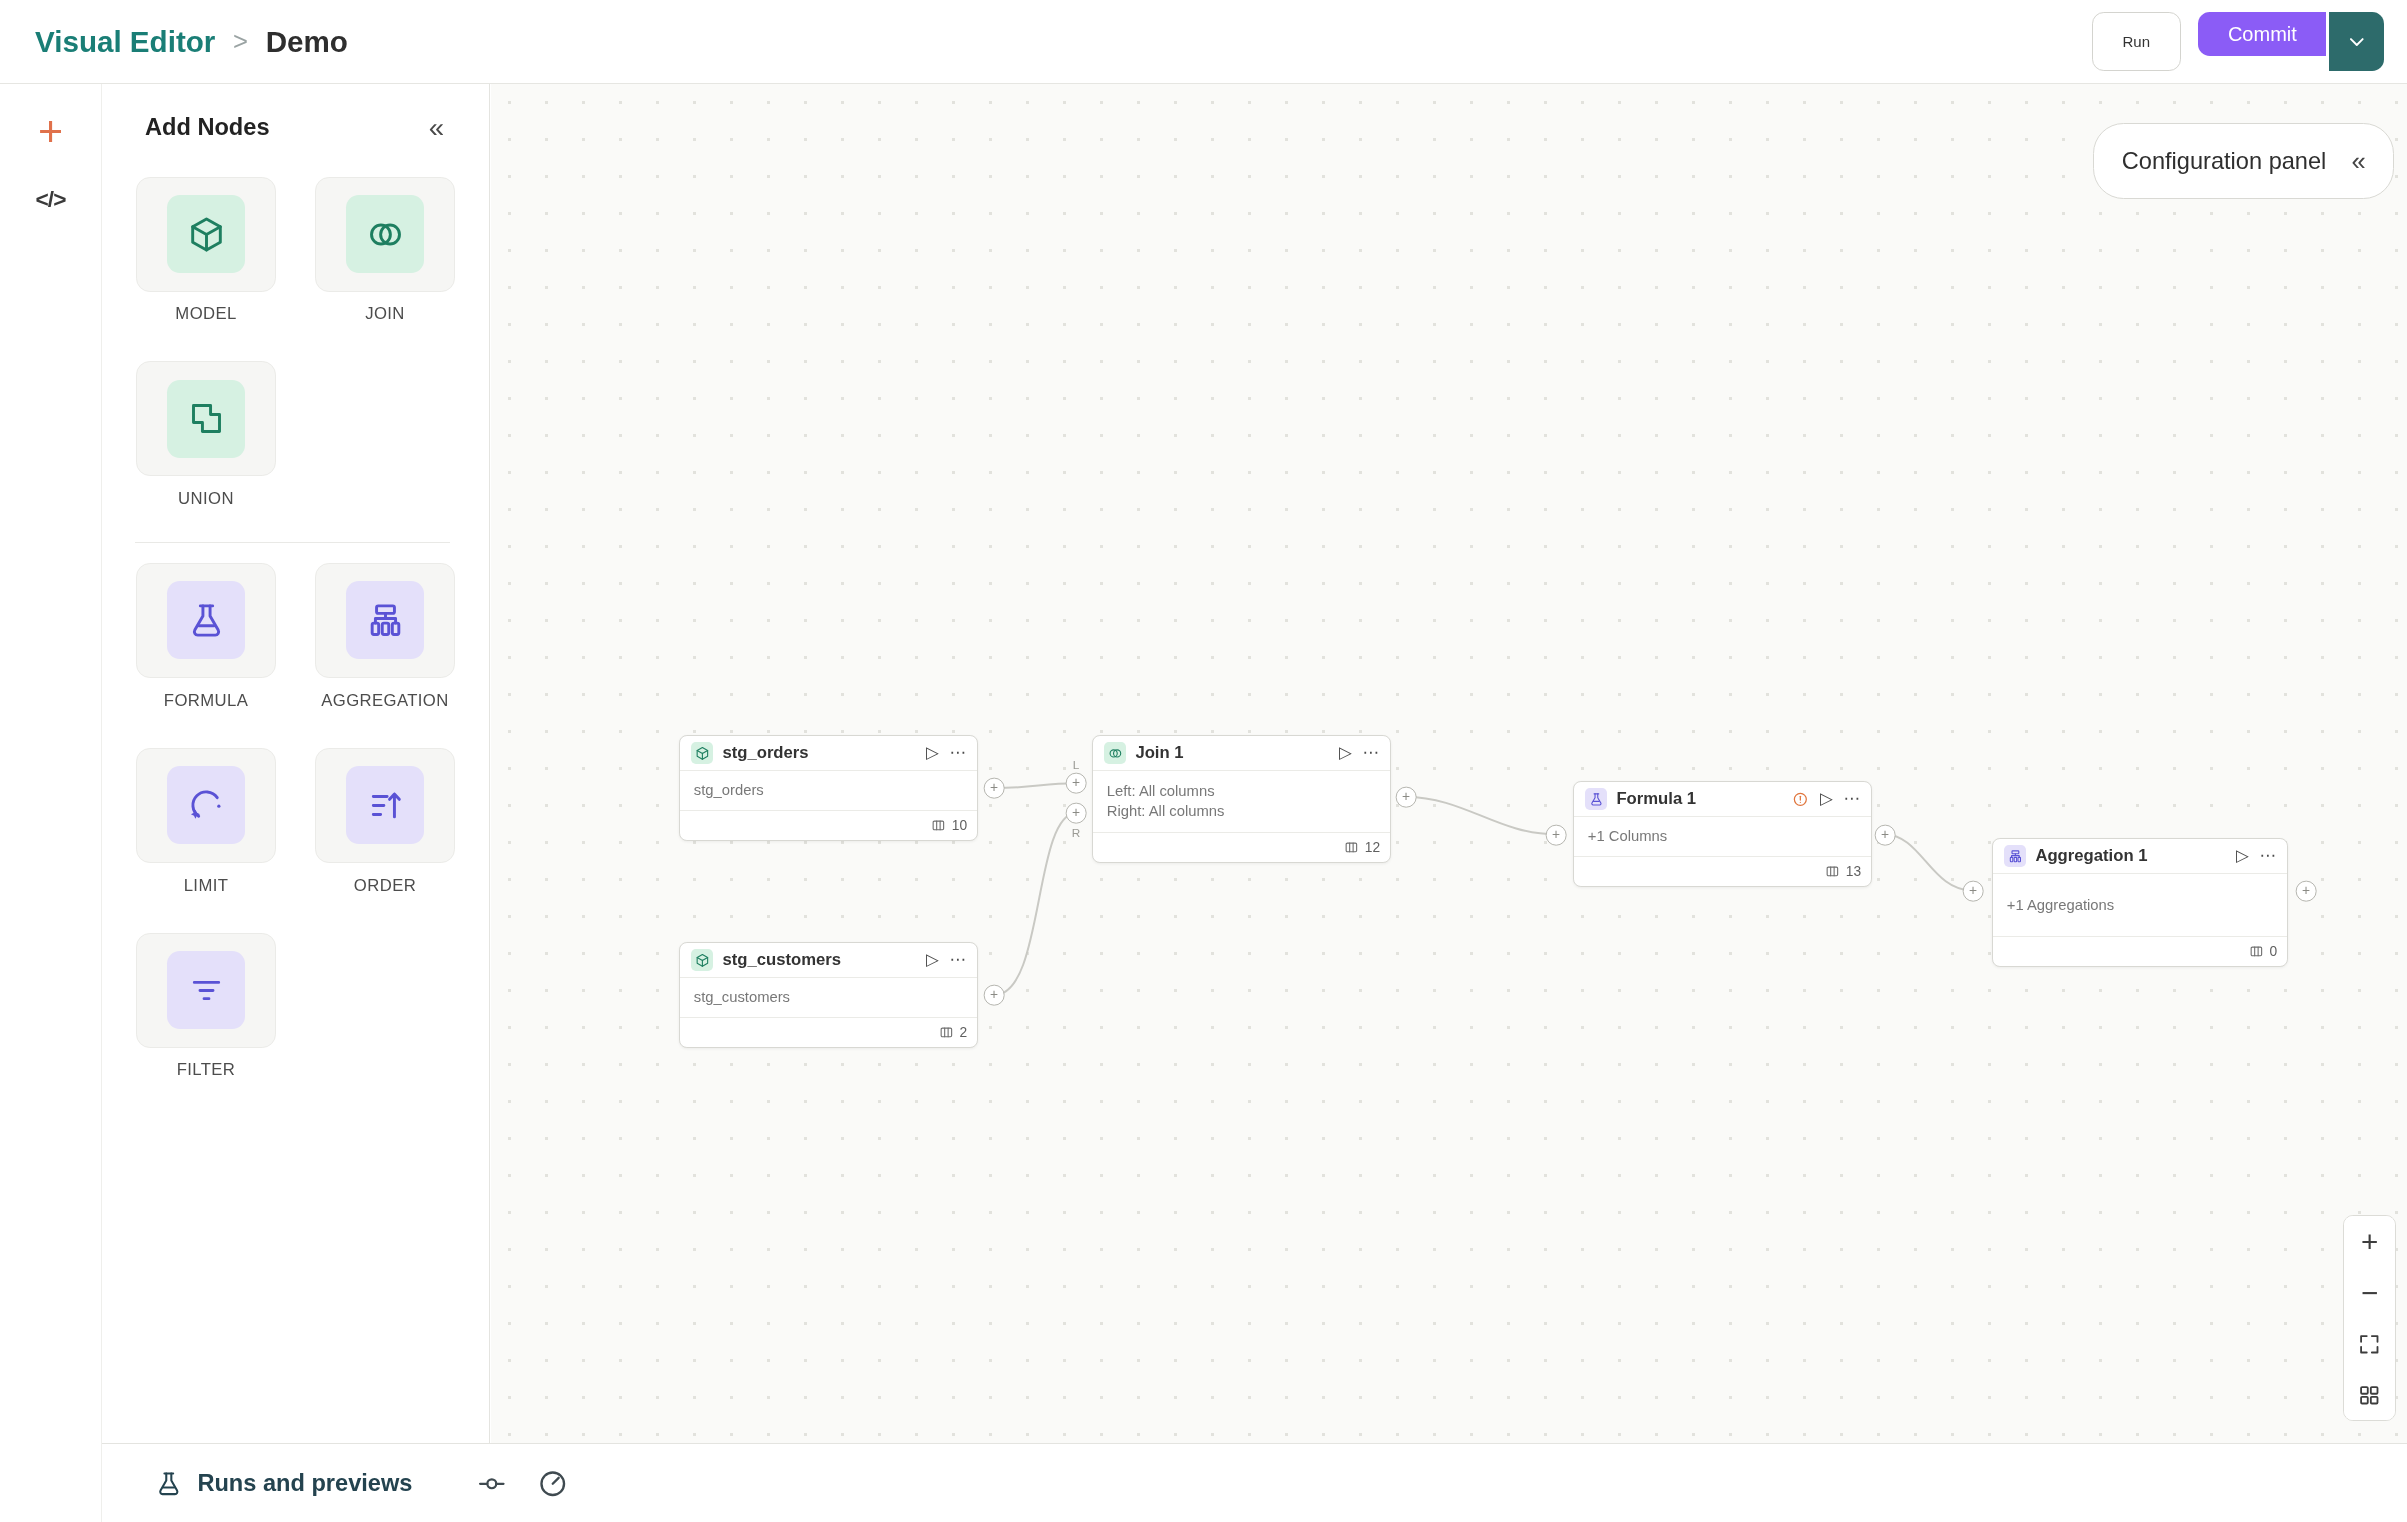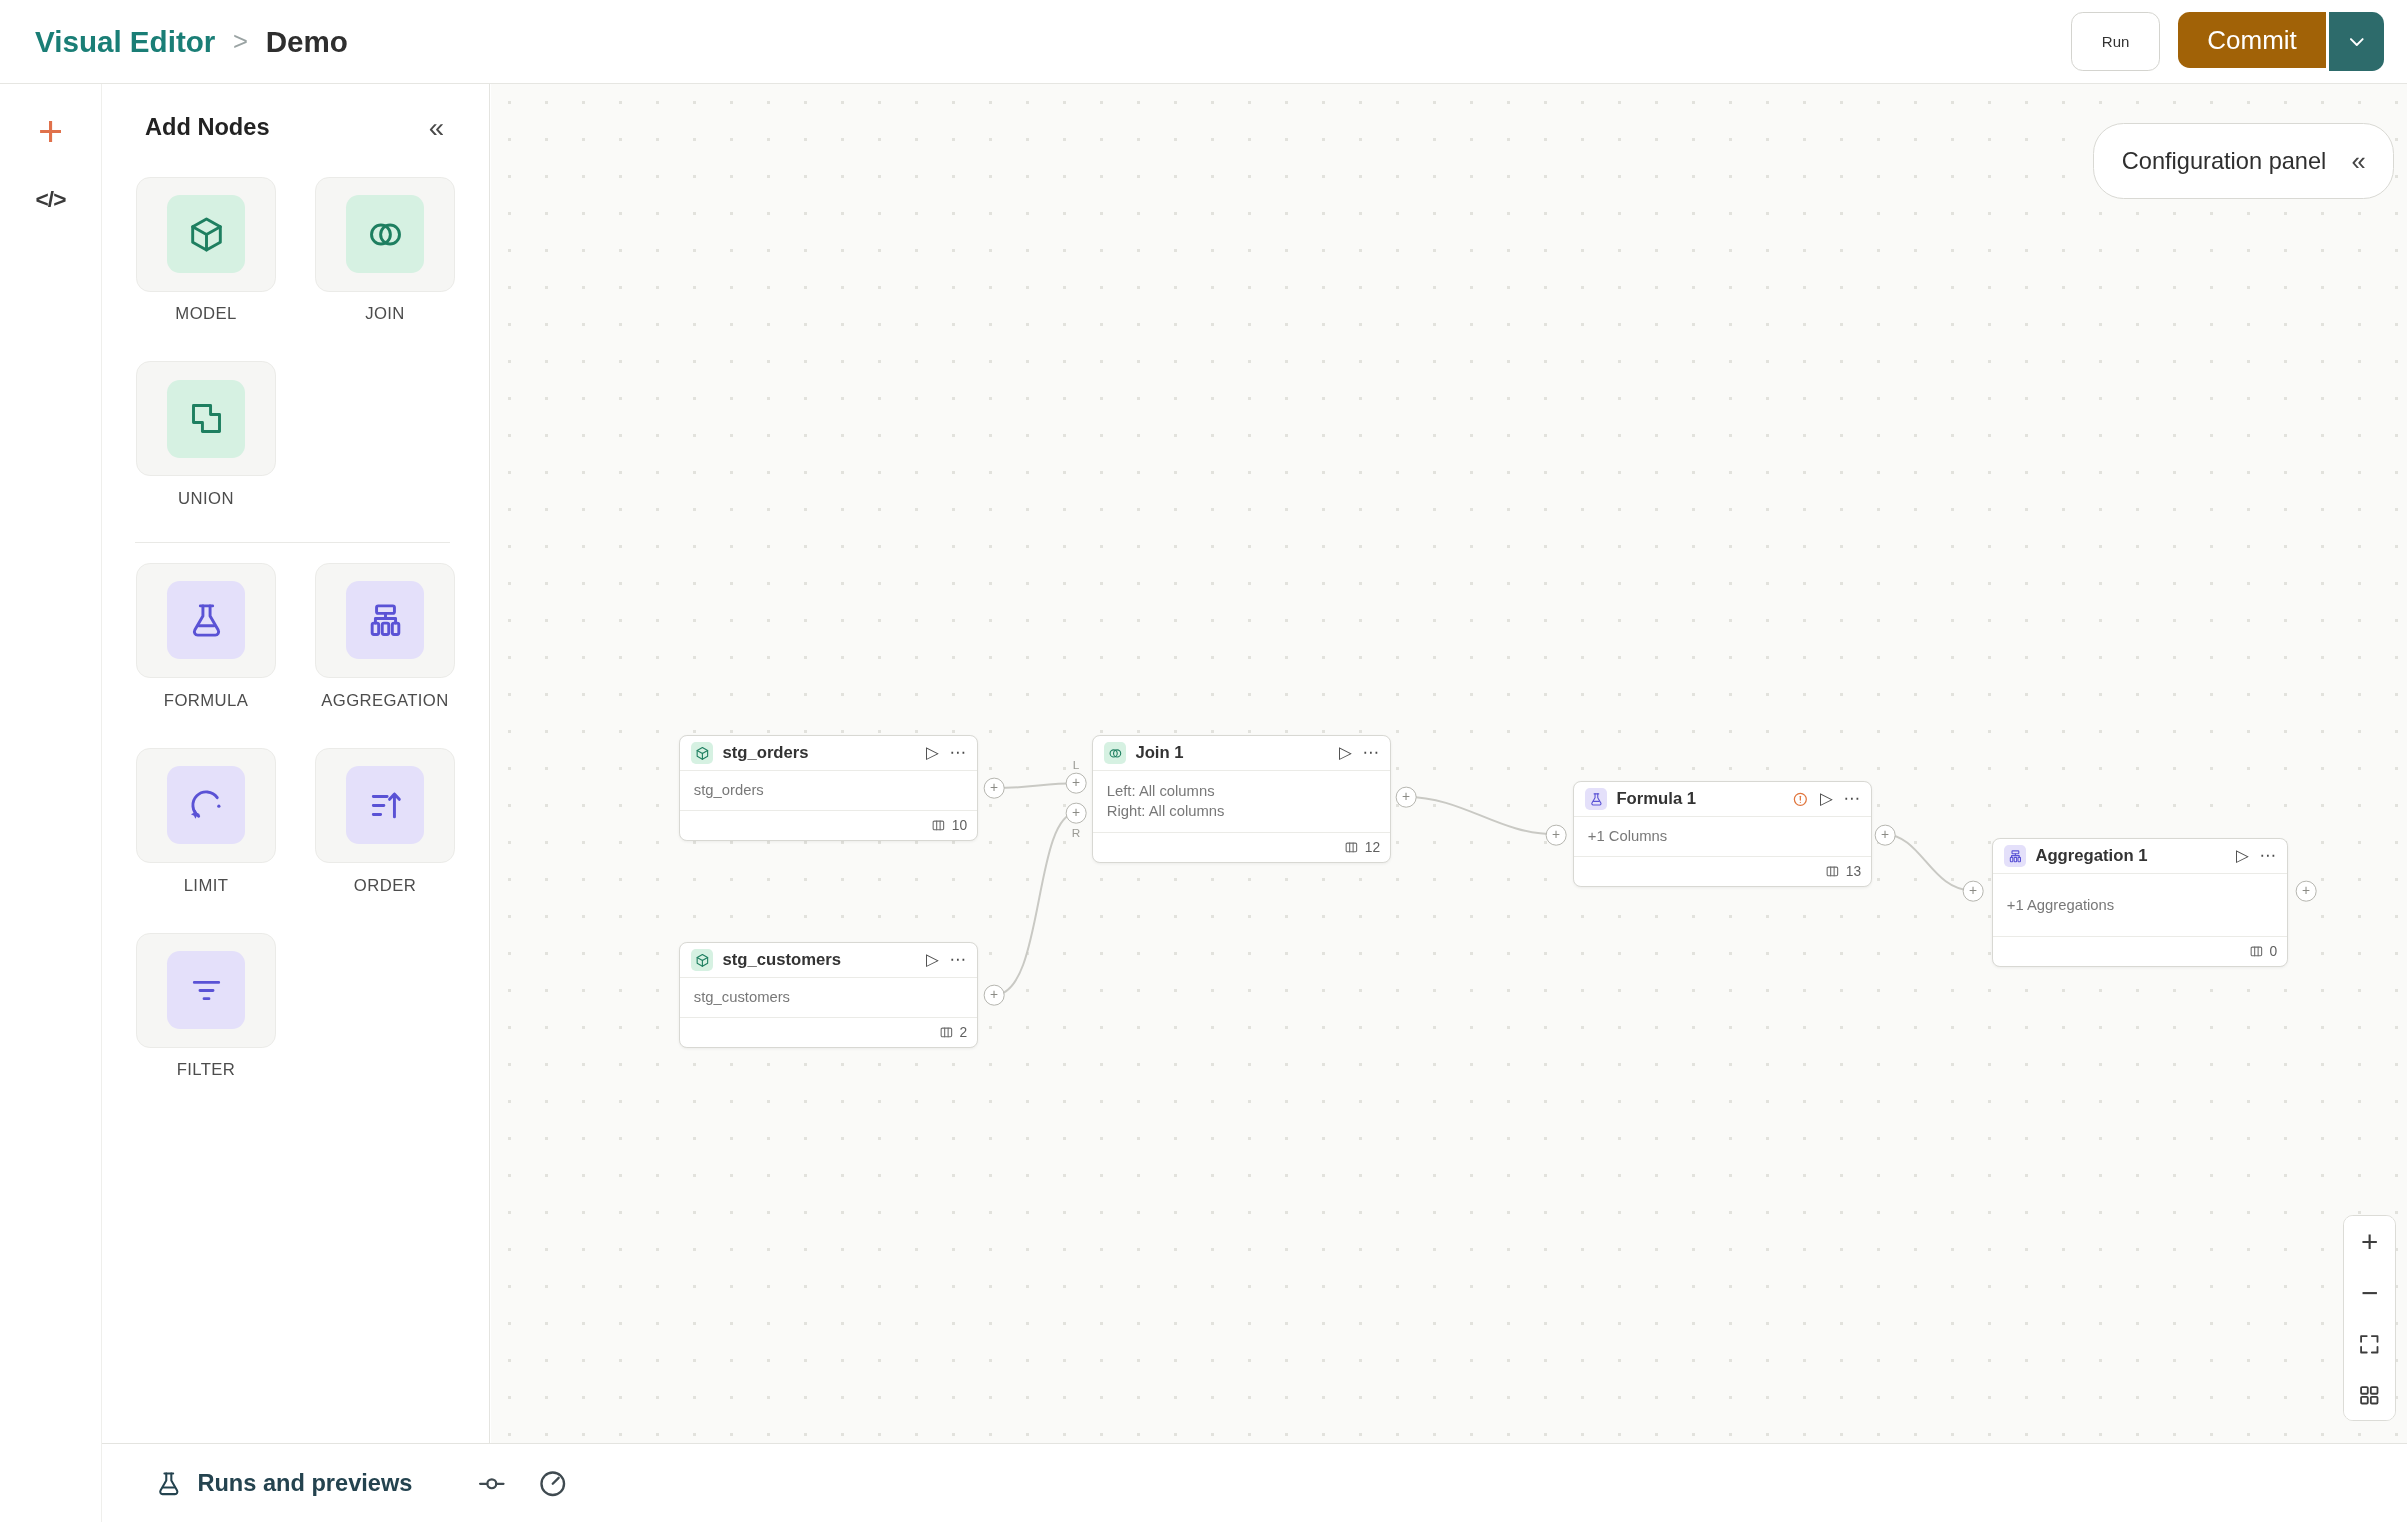--- a/index.html
+++ b/index.html
@@ -11,22 +11,22 @@
     border-bottom:1.5px solid #e6e6e2; display:flex; align-items:center;
     padding:0 23.6px 0 35px; background:#fff; z-index:10; }
   .breadcrumb { display:flex; align-items:center; gap:17.7px; }
   .crumb-link { font-size:29.6px; font-weight:700; color:#1a7e76; text-decoration:none; cursor:pointer; }
   .crumb-sep { font-size:25.6px; color:#9aa3a3; }
   .crumb-page { font-size:29.6px; font-weight:700; color:#2e2e2e; }
   .header-actions { margin-left:auto; display:flex; align-items:center; gap:17.7px; }
   .run-btn { height:59px; padding:0 29.6px; background:#fff; border:1.5px solid #d4d4cf;
     border-radius:11.8px; font-size:15px; font-weight:500; color:#333; font-family:inherit; cursor:pointer; }
   .commit-group { display:flex; gap:3px; }
-  .commit-btn { height:56px; padding:0 29.6px; background:#a16207; color:#fff; border:none;
-    border-radius:11.8px 0 0 11.8px; font-size:26px; font-weight:500; font-family:inherit; cursor:pointer; }
+  .commit-btn { height:44px; padding:0 29.6px; background:#8b5cf6; color:#fff; border:none;
+    border-radius:11.8px 0 0 11.8px; font-size:20px; font-weight:500; font-family:inherit; cursor:pointer; }
   .commit-caret { height:59px; width:55px; background:#2d6b6b; color:#fff; border:none;
     border-radius:0 11.8px 11.8px 0; display:flex; align-items:center; justify-content:center; cursor:pointer; }
 
   
   .rail { position:absolute; left:0; top:84px; bottom:0; width:102px; background:#fff;
     border-right:1px solid #efefec; display:flex; flex-direction:column; align-items:center;
     padding-top:25.6px; gap:33px; z-index:6; }
   .rail-plus { font-size:43px; font-weight:300; color:#e0714b; background:none; border:none;
     line-height:1; cursor:pointer; font-family:inherit; }
   .rail-code { font-size:22.7px; font-weight:600; color:#3a3a3a; background:none; border:none;

